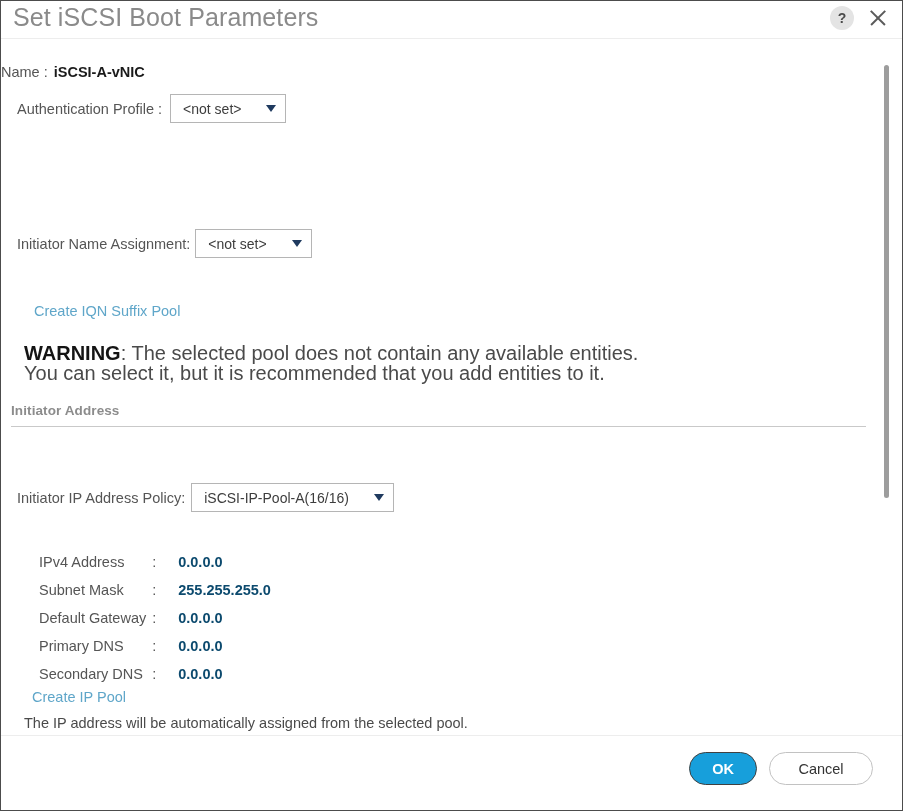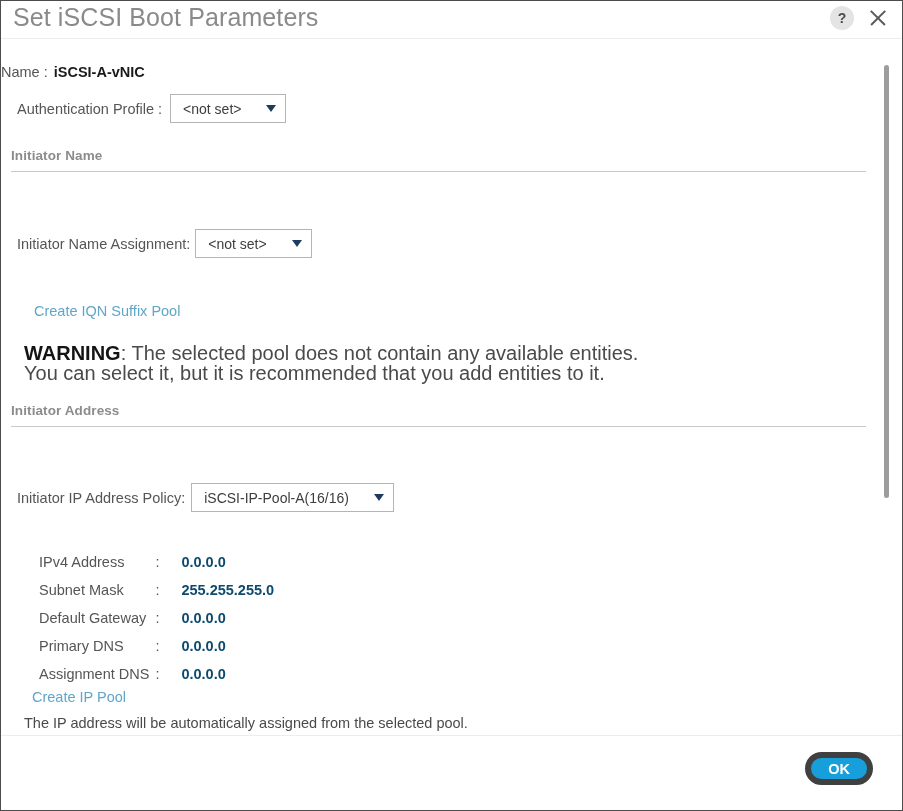--- a/index.html
+++ b/index.html
@@ -301,21 +301,21 @@
     justify-content: center;
     cursor: pointer;
     box-sizing: border-box;
     white-space: nowrap;
   }
   .btn-primary {
     width: 68px;
     background: #179fdb;
     color: #ffffff;
     font-weight: bold;
-    border: 6px solid #404040;
+    border: 1px solid #404040;
   }
   .btn-secondary {
     width: 104px;
     background: #ffffff;
     color: #333333;
     border: 1px solid #c2c2c2;
   }
 </style>
 </head>
 <body>
@@ -343,24 +343,20 @@
 
     <div class="row-auth">
       <span class="lbl">Authentication Profile :</span>
       <div class="dropdown" style="min-width:100px;">
         <span class="dd-text">&lt;not set&gt;</span>
         <span class="caret"></span>
       </div>
     </div>
 
 
-    <div class="section" style="top:108px;">
-      <div class="section-title">Initiator Name</div>
-      <div class="section-rule"></div>
-    </div>
 
     <div class="row-initname">
       <span class="lbl">Initiator Name Assignment:</span>
       <div class="dropdown" style="min-width:96px;">
         <span class="dd-text">&lt;not set&gt;</span>
         <span class="caret"></span>
       </div>
     </div>
 
     <div class="link create-iqn-link">Create IQN Suffix Pool</div>
@@ -399,31 +395,32 @@
           <td class="k">Default Gateway</td>
           <td class="c">:</td>
           <td class="v">0.0.0.0</td>
         </tr>
         <tr>
           <td class="k">Primary DNS</td>
           <td class="c">:</td>
           <td class="v">0.0.0.0</td>
         </tr>
         <tr>
-          <td class="k">Assignment DNS</td>
+          <td class="k">Secondary DNS</td>
           <td class="c">:</td>
           <td class="v">0.0.0.0</td>
         </tr>
       </tbody>
     </table>
 
     <div class="link create-ippool-link">Create IP Pool</div>
     <div class="ip-note">The IP address will be automatically assigned from the selected pool.</div>
 
   </div>
 
   <div class="footer">
     <div class="footer-buttons">
       <div class="btn btn-primary">OK</div>
+      <div class="btn btn-secondary">Cancel</div>
     </div>
   </div>
 
 </div>
 
 </body></html>

